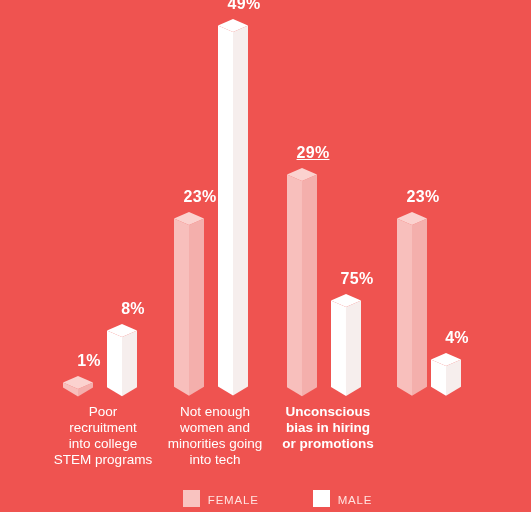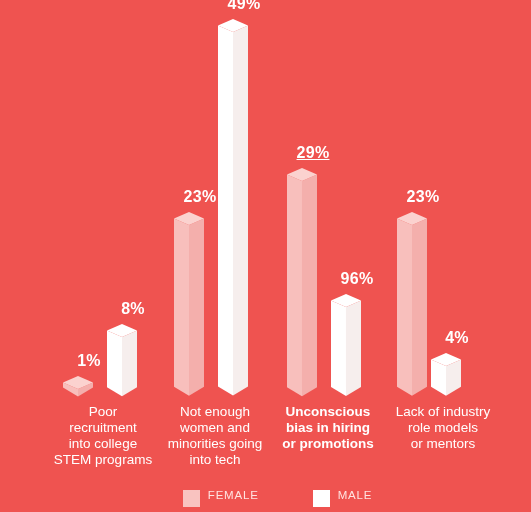--- a/index.html
+++ b/index.html
@@ -80,21 +80,21 @@
     top: 484px;
     width: 531px;
     height: 28px;
     display: flex;
     align-items: center;
     justify-content: center;
     gap: 30px;
   }
   .legend-item {
     display: flex;
-    align-items: flex-start;
+    align-items: flex-end;
     gap: 8px;
     padding-left: 24px;
   }
   .legend-swatch {
     width: 17px;
     height: 17px;
     display: block;
   }
   .legend-text {
     color: #ffe3e0;
@@ -148,21 +148,21 @@
           <polygon points="15,0 30,6.5 15,13 0,6.5" fill="#fbd2cf"></polygon>
         </svg>
         <div class="bar-value" style="color: rgb(255, 255, 255); bottom: 235.18px; text-decoration: underline;">29%</div>
       </div>
       <div class="bar" style="left: 331px; bottom: 4px; height: 102.04px;">
         <svg width="30" height="102.03999999999999" viewBox="0 0 30 102.03999999999999">
           <polygon points="0,6.5 15,13 15,102.03999999999999 0,93.03999999999999" fill="#ffffff"></polygon>
           <polygon points="15,13 30,6.5 30,93.03999999999999 15,102.03999999999999" fill="#f6eeed"></polygon>
           <polygon points="15,0 30,6.5 15,13 0,6.5" fill="#ffffff"></polygon>
         </svg>
-        <div class="bar-value" style="color: rgb(255, 255, 255); bottom: 109.04px;">96%</div>
+        <div class="bar-value" style="color: rgb(255, 255, 255); bottom: 109.04px;">75%</div>
       </div>
       <div class="bar" style="left: 397px; bottom: 4px; height: 183.66px;">
         <svg width="30" height="183.66" viewBox="0 0 30 183.66">
           <polygon points="0,6.5 15,13 15,183.66 0,174.66" fill="#f8bfbc"></polygon>
           <polygon points="15,13 30,6.5 30,174.66 15,183.66" fill="#f4afac"></polygon>
           <polygon points="15,0 30,6.5 15,13 0,6.5" fill="#fbd2cf"></polygon>
         </svg>
         <div class="bar-value" style="color: rgb(255, 255, 255); bottom: 190.66px;">23%</div>
       </div>
       <div class="bar" style="left: 431px; bottom: 4px; height: 42.68px;">
@@ -180,23 +180,20 @@
 women and
 minorities going
 into tech</div>
       <div class="cat-label" style="left: 38px; width: 130px; color: rgb(255, 255, 255);">Poor
 recruitment
 into college
 STEM programs</div>
       <div class="cat-label" style="left: 268px; width: 120px; color: rgb(255, 255, 255); font-weight: bold;">Unconscious
 bias in hiring
 or promotions</div>
-      <div class="cat-label" style="left: 373px; width: 140px; color: rgb(255, 255, 255);">Lack of industry
-role models
-or mentors</div>
     </div>
 
   <div id="legend">
       <div class="legend-item">
         <span class="legend-swatch" style="background: rgb(249, 195, 192);"></span>
         <span class="legend-text" style="color: rgb(255, 227, 224);">FEMALE</span>
       </div>
       <div class="legend-item">
         <span class="legend-swatch" style="background: rgb(255, 255, 255);"></span>
         <span class="legend-text" style="color: rgb(255, 227, 224);">MALE</span>

